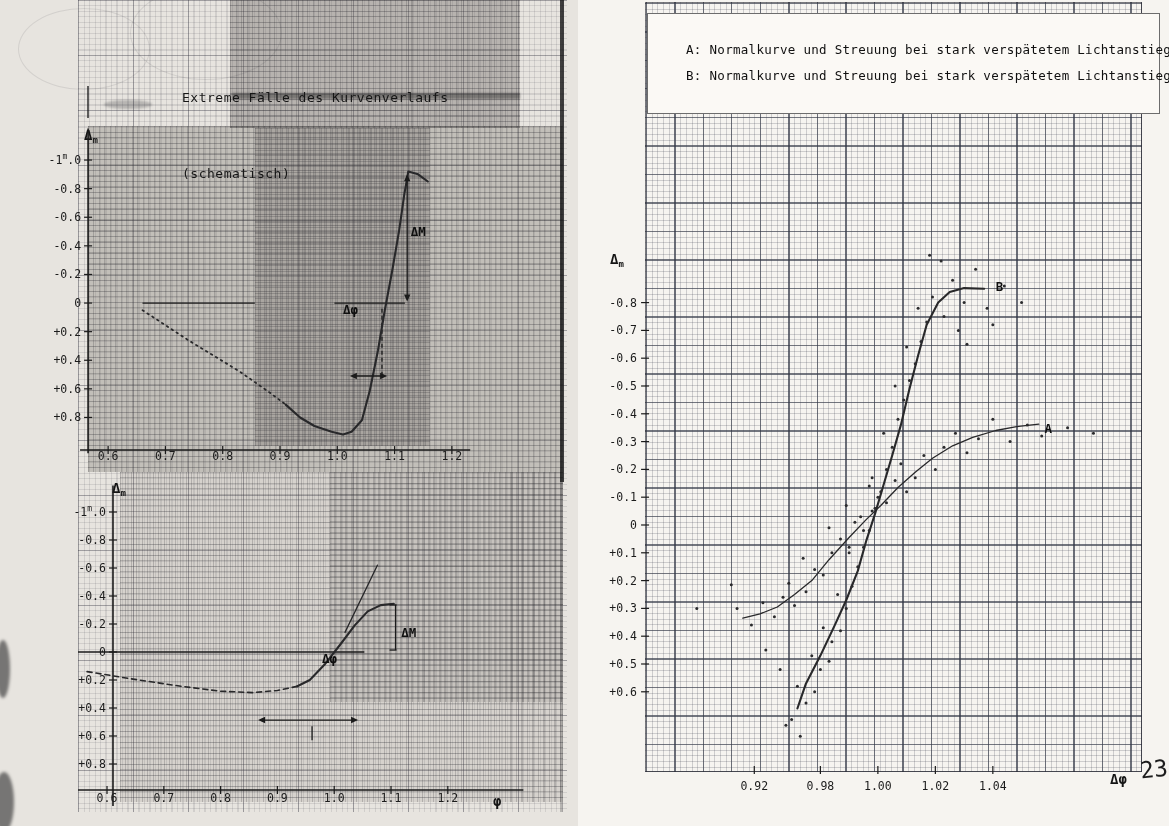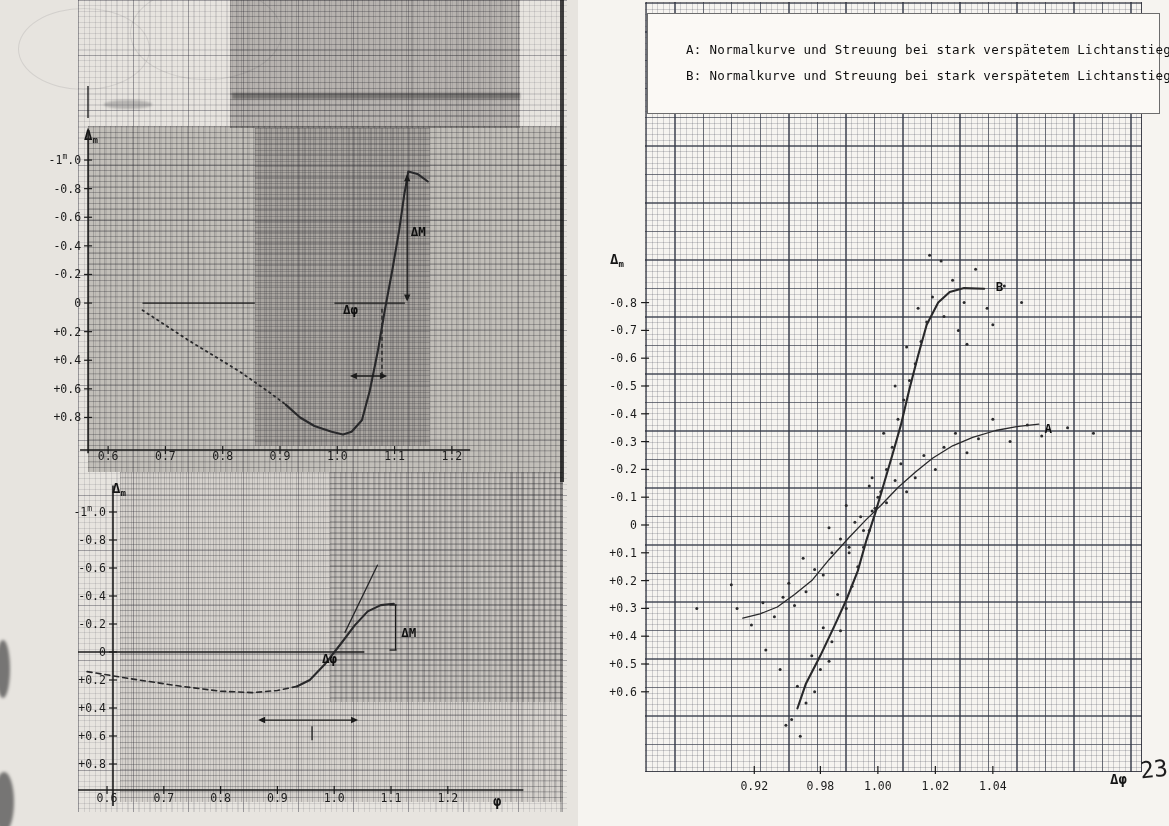--- a/index.html
+++ b/index.html
@@ -79,20 +79,24 @@
   <div class="abs streak" style="left:232px;top:93px;width:288px;height:6px;"></div>
   <div class="abs spine" style="left:560px;top:0;width:4px;height:482px;"></div>
   <div class="abs spine-faint" style="left:560px;top:482px;width:3px;height:330px;"></div>
   <div class="abs arc" style="left:18px;top:8px;width:130px;height:80px;"></div>
   <div class="abs arc" style="left:130px;top:-14px;width:150px;height:92px;"></div>
   <div class="abs" style="left:87px;top:86px;width:2px;height:32px;background:rgba(20,20,22,.65);"></div>
   <div class="abs smudge" style="left:104px;top:100px;width:48px;height:9px;"></div>
   <div class="abs blob" style="left:-4px;top:640px;width:14px;height:58px;"></div>
   <div class="abs blob" style="left:-6px;top:772px;width:20px;height:60px;"></div>
 
+  <div class="abs title" style="left:182px;top:34px;">
+    <div>Extreme Fälle des Kurvenverlaufs</div>
+    <div>(schematisch)</div>
+  </div>
 
   <div class="abs right-page"></div>
   <div class="abs gridpaper-right" style="left:645px;top:2px;width:495px;height:768px;"></div>
   <div class="abs legend-box" style="left:647px;top:13px;width:511px;height:99px;">
     <div class="legend-line abs" style="left:38px;top:28px;">A: Normalkurve und Streuung bei stark verspätetem Lichtanstieg</div>
     <div class="legend-line abs" style="left:38px;top:54px;">B: Normalkurve und Streuung bei stark verspätetem Lichtanstieg</div>
   </div>
 
   <div class="abs axhead" style="left:84px;top:127px;">
     <span>Δ</span><span class="sub">m</span>

